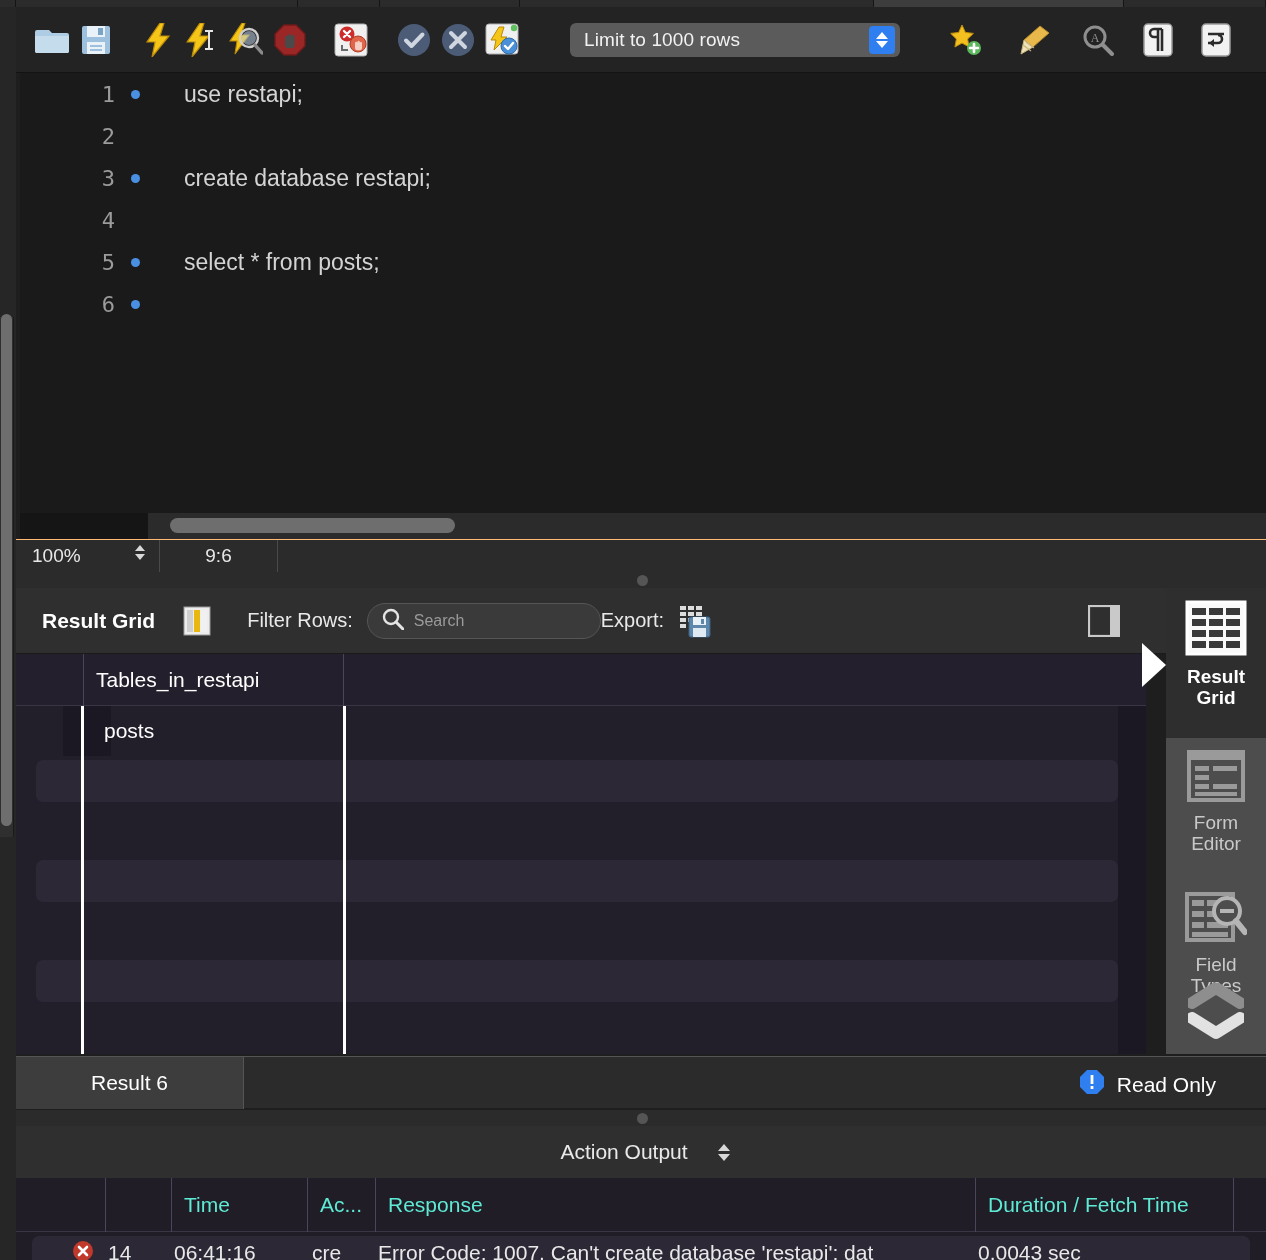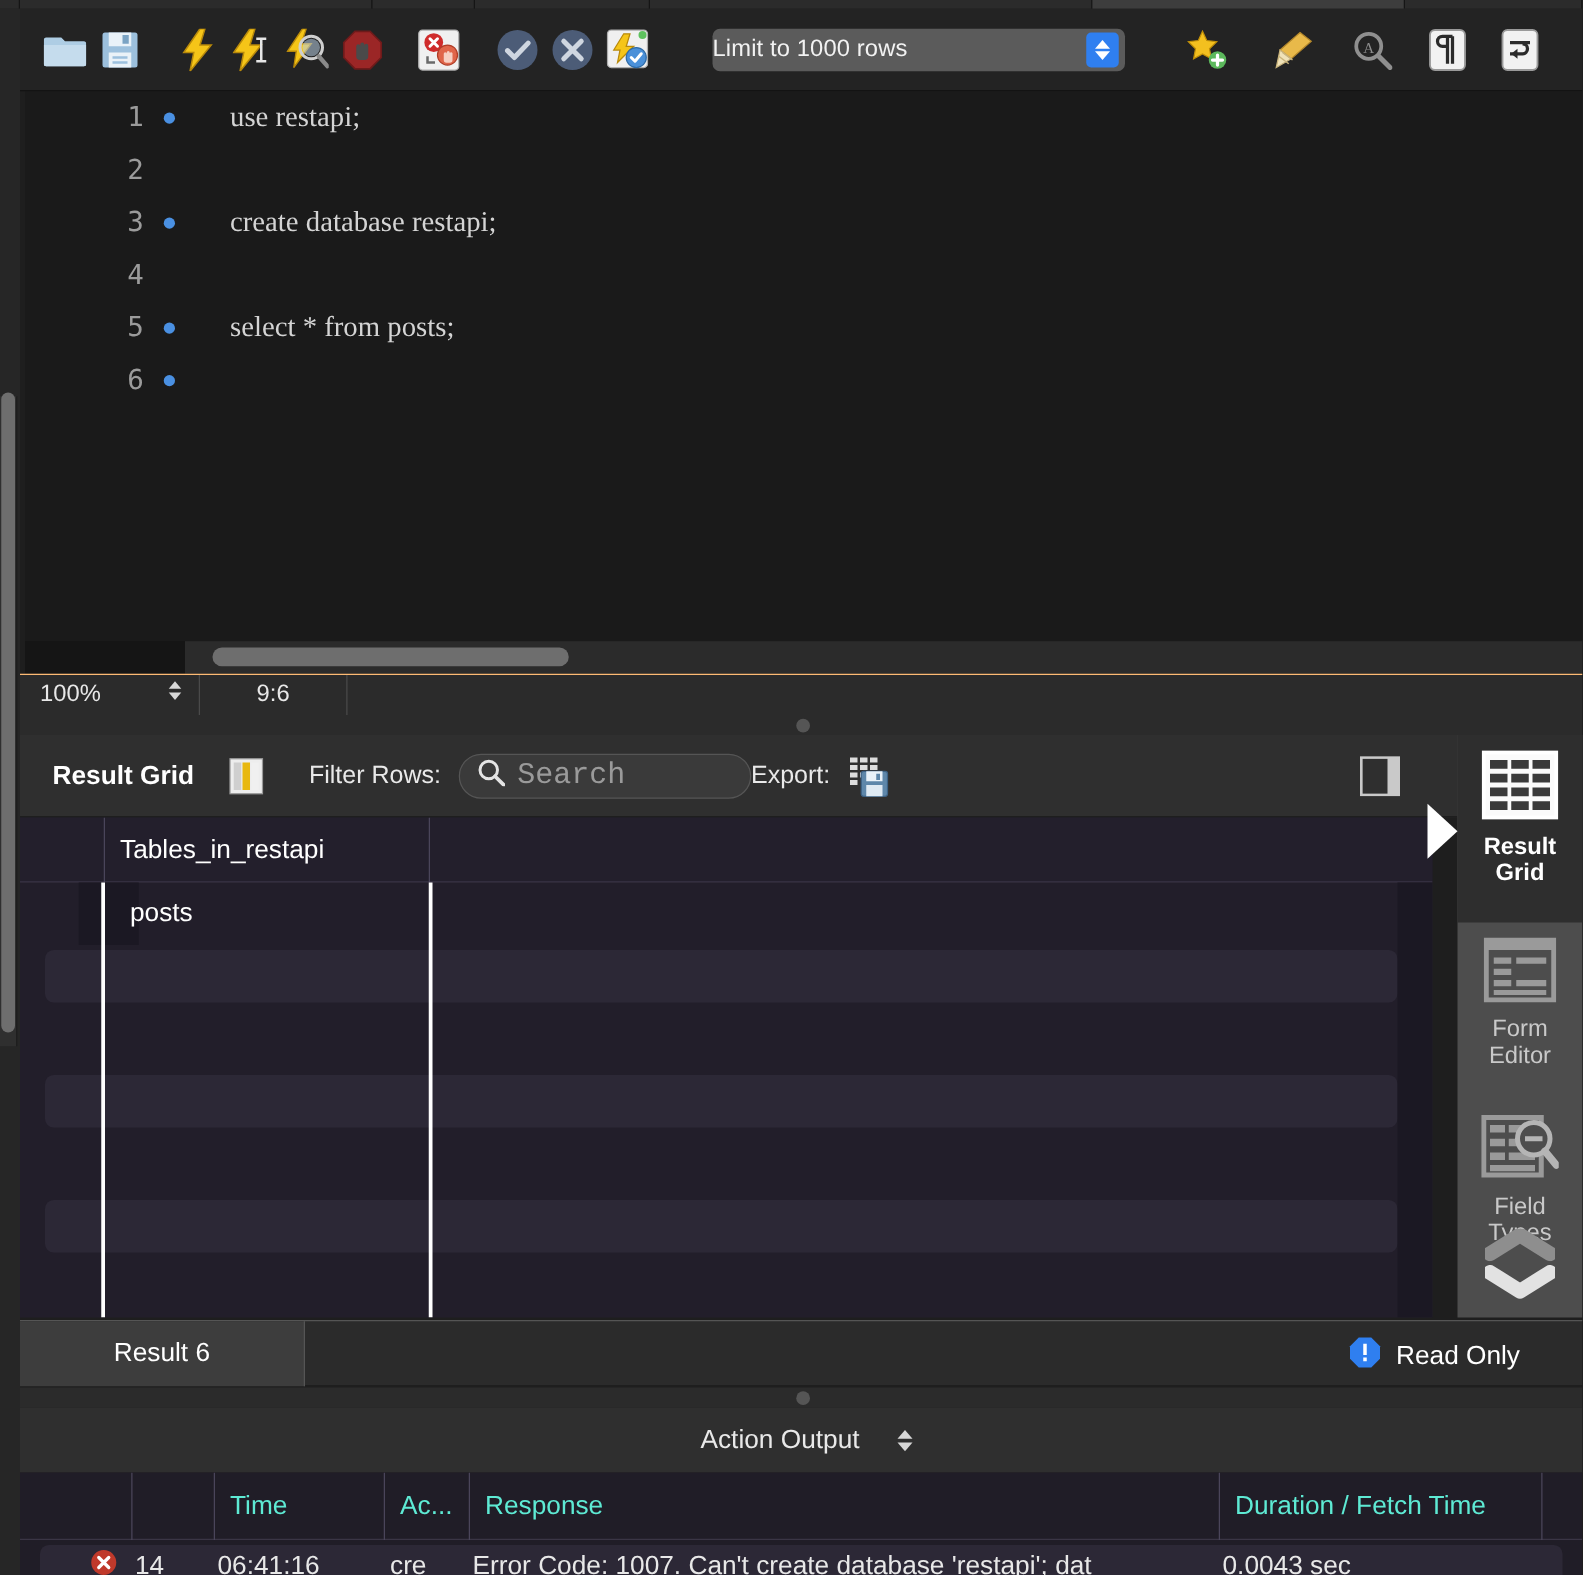--- a/index.html
+++ b/index.html
@@ -43,21 +43,21 @@
     width: 44px; height: 44px; display: flex; align-items: center;
     justify-content: center; flex: 0 0 auto;
   }
   .tbtn svg { display: block; }
   .tgap { width: 18px; flex: 0 0 auto; }
 
   
   .limitbox {
     position: relative; width: 330px; height: 34px; background: #5b5b5b;
     border-radius: 6px; display: flex; align-items: center;
-    flex: 0 0 auto;
+    padding-left: 14px; flex: 0 0 auto;
   }
   .limitbox .lbl { color: #f2f2f2; font-size: 19px; letter-spacing: .1px; }
   .stepper {
     position: absolute; right: 5px; top: 3px; width: 26px; height: 28px;
     background: #2f7ff0; border-radius: 4px;
     display: flex; flex-direction: column; align-items: center;
     justify-content: center; gap: 2px;
   }
   .stepper i {
     width: 0; height: 0; border-left: 6px solid transparent;
@@ -85,21 +85,21 @@
     color: #9b9b9b; font-size: 22px;
     font-family: "DejaVu Sans Mono", monospace;
   }
   .gdot {
     width: 9px; height: 9px; border-radius: 50%; background: #4a90e2;
     margin-left: 16px; flex: 0 0 auto;
   }
   .gdot.blank { background: transparent; }
   .ctext {
     color: #d4d4d4; font-size: 23px; white-space: pre;
-    font-family: Liberation Serif, serif; padding-left: 36px;
+    font-family: Liberation Sans, sans-serif; padding-left: 36px;
   }
 
   
   .ed-hscroll {
     position: absolute; left: 148px; top: 513px; width: 1118px; height: 26px;
     background: #2b2b2b;
   }
   .ed-hthumb {
     position: absolute; left: 170px; top: 518px; width: 285px; height: 15px;
     background: #6e6e6e; border-radius: 8px;
@@ -157,21 +157,21 @@
   .restitle {
     color: #fff; font-size: 21px; font-weight: bold; padding-left: 26px;
   }
   .grid-icon-btn { margin-left: 28px; display: flex; }
   .flabel { color: #e9e9e9; font-size: 20px; margin-left: 36px; }
   .searchbox {
     margin-left: 14px; width: 234px; height: 36px; background: #3a3a3a;
     border: 1px solid #555; border-radius: 18px; display: flex;
     align-items: center; padding-left: 14px; gap: 10px;
   }
-  .searchbox .sph { color: #9a9a9a; font-size: 24px; font-family: Liberation Mono, monospace; }
+  .searchbox .sph { color: #9a9a9a; font-size: 16px; }
   .explabel { color: #e9e9e9; font-size: 20px; }
   .expicon { margin-left: 14px; display: flex; }
   .panel-toggle { position: absolute; right: 46px; top: 17px; }
 
   
   .gridwrap {
     position: absolute; left: 16px; top: 654px; width: 1130px; height: 400px;
     background: #221e2a; overflow: hidden;
   }
   .grid-head {

